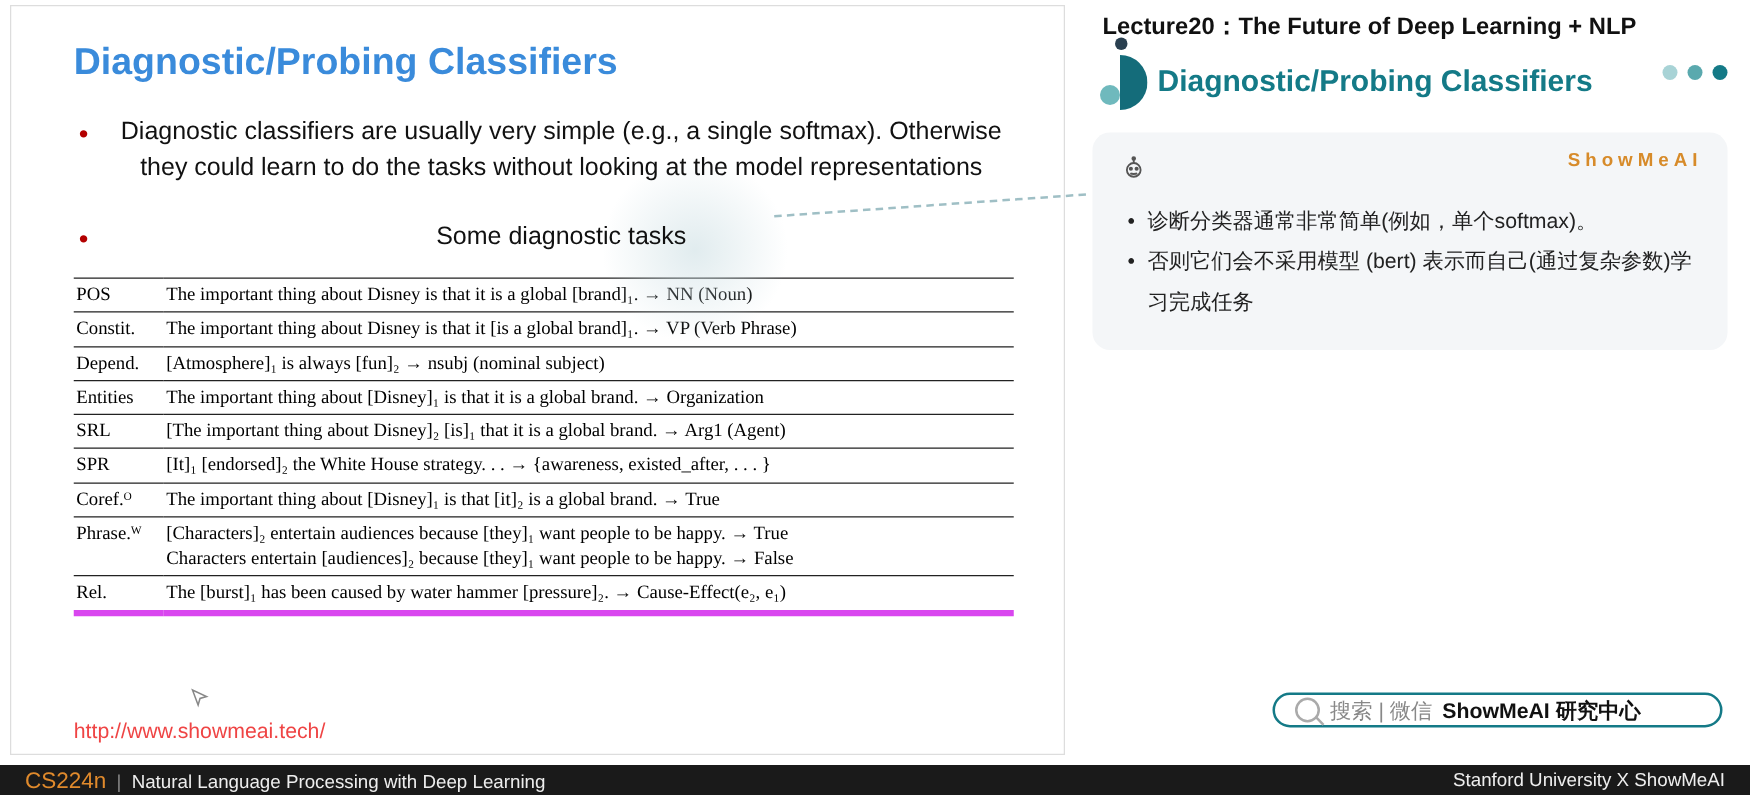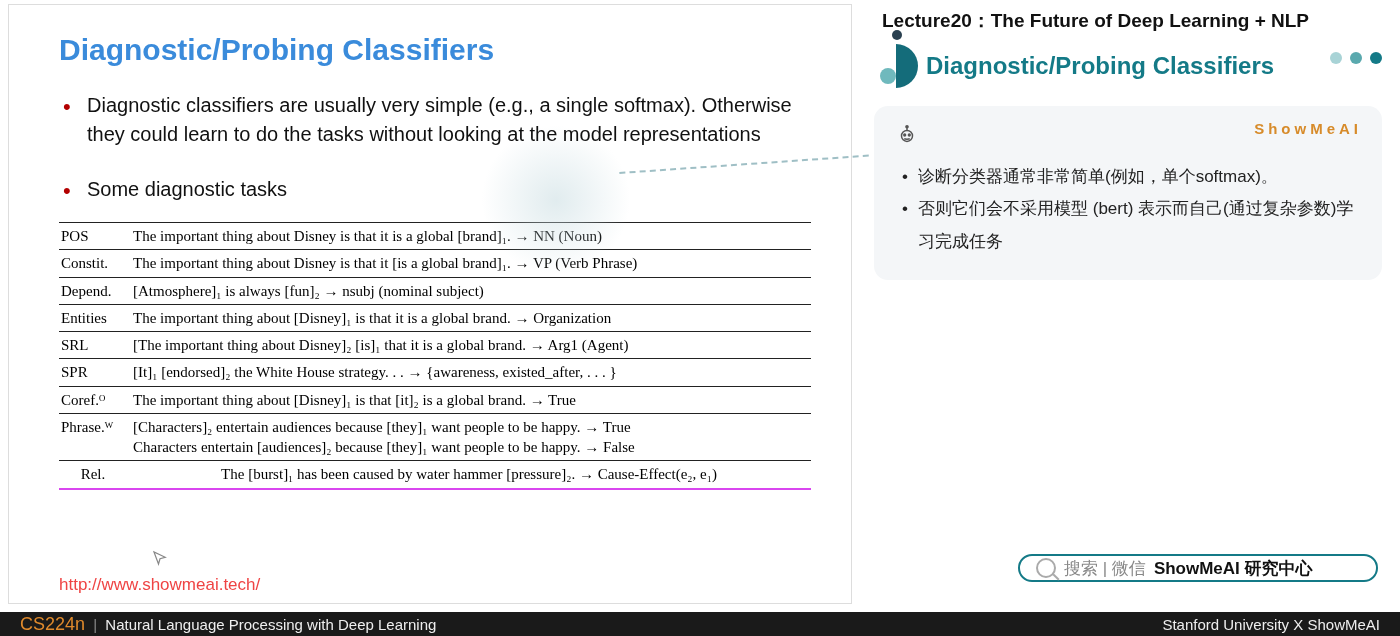--- a/index.html
+++ b/index.html
@@ -23,21 +23,21 @@
     padding: 28px 40px 10px 50px;
     position: relative;
     background: #fff;
   }
   .slide-title {
     color: #3a8bdb;
     font-size: 30px;
     font-weight: bold;
     margin-bottom: 24px;
   }
-  .bullet-list { list-style: none; }
+  .bullet-list { list-style: none; text-align: center; }
   .bullet-list > li {
     position: relative;
     padding-left: 28px;
     font-size: 20px;
     line-height: 1.45;
     margin-bottom: 26px;
     color: #111;
   }
   .bullet-list > li::before {
     content: "•";
@@ -53,21 +53,21 @@
     font-family: "Times New Roman", serif;
     font-size: 15px;
     margin-top: -8px;
   }
   .task-table td {
     border-top: 1px solid #222;
     padding: 3px 6px 3px 2px;
     vertical-align: top;
     line-height: 1.35;
   }
-  .task-table tr:last-child td { border-bottom: 2px solid #d946ef; text-align: center; }
+  .task-table tr:last-child td { border-bottom: 5px solid #d946ef; }
   .task-table td:first-child {
     width: 72px;
     white-space: nowrap;
   }
   .slide-footer {
     position: absolute;
     bottom: 8px;
     left: 50px;
     color: #ef4444;
     font-size: 17px;

